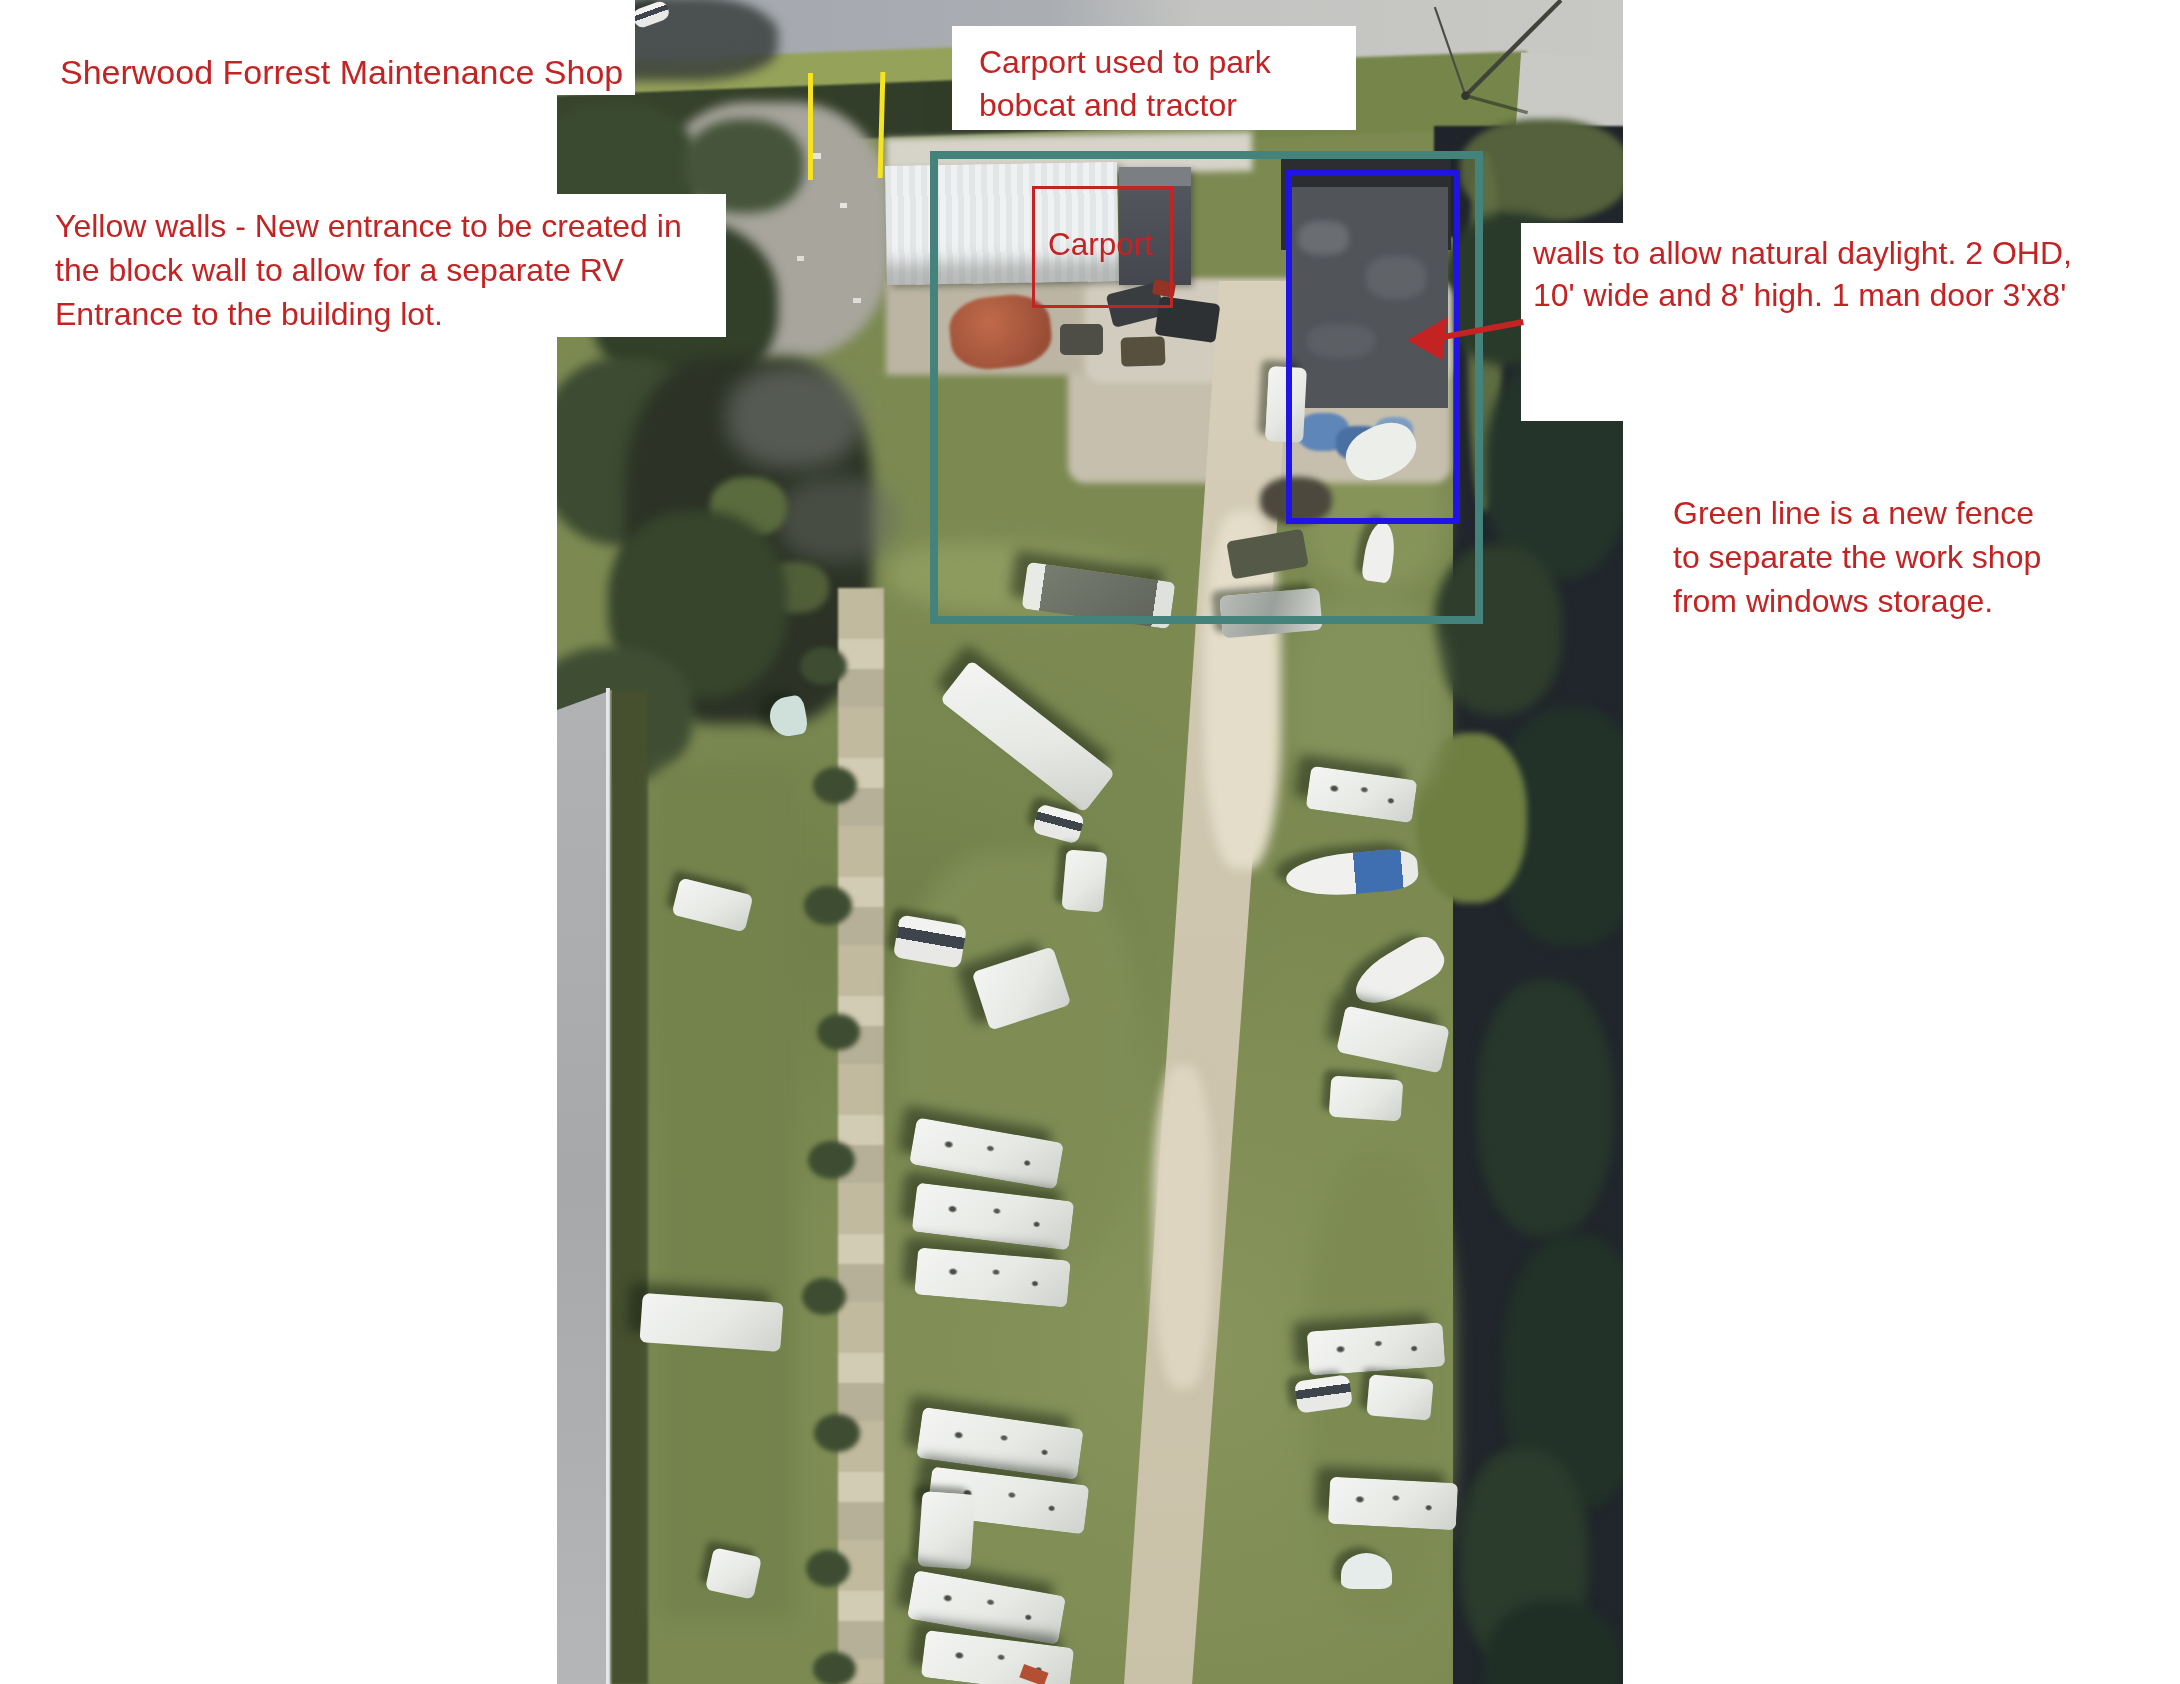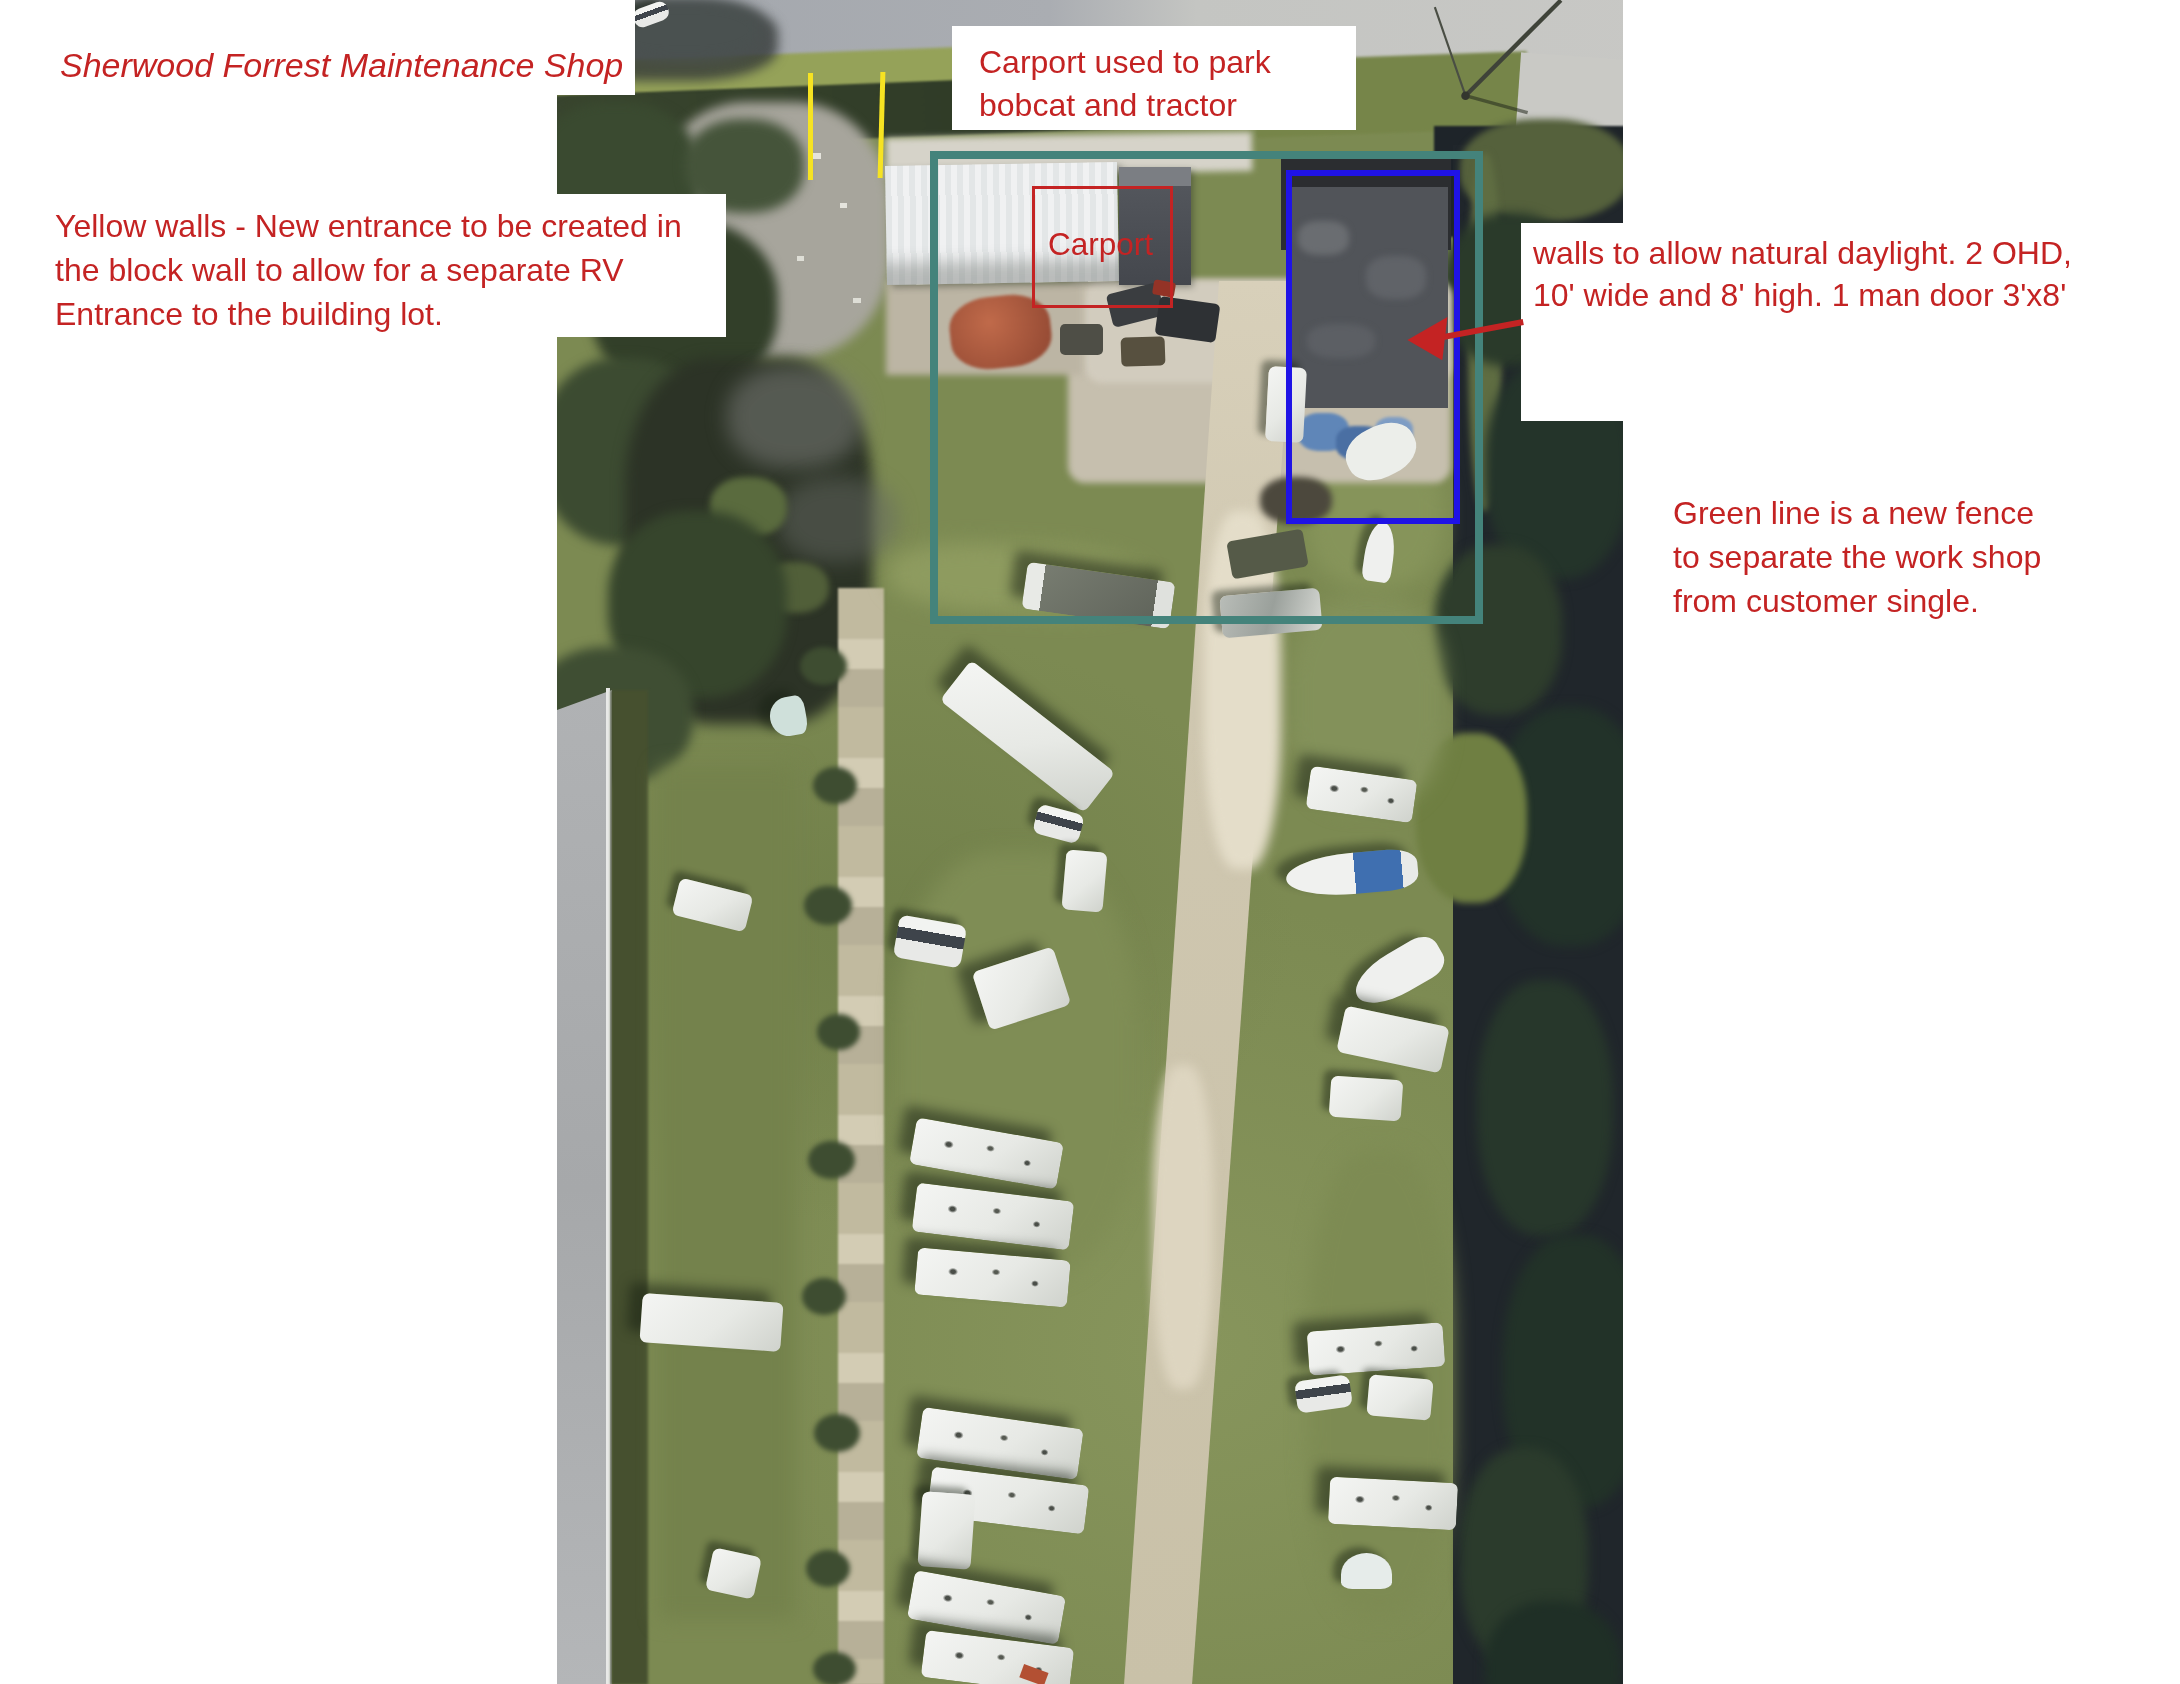--- a/index.html
+++ b/index.html
@@ -200,40 +200,40 @@
   <div class="rect-outline building-rect" style="left:1286px;top:170px;width:162px;height:342px;"></div>
   <div class="rect-outline carport-rect" style="left:1032px;top:186px;width:135px;height:116px;"></div>
   <div class="yellow-line" style="left:808px;top:73px;height:107px;"></div>
   <div class="yellow-line" style="left:879px;top:72px;height:106px;transform:rotate(1.5deg);"></div>
 
   <svg class="overlay" width="2181" height="1685" viewBox="0 0 2560 1978">
     <line x1="1788" y1="378" x2="1692" y2="396" stroke="#c42323" stroke-width="7"></line>
     <polygon points="1652,399 1699,372 1693,423" fill="#c42323"></polygon>
   </svg>
 
-  <div class="note title" style="left:60px;top:44px;font-style:italic;">Sherwood Forrest Maintenance Shop</div>
+  <div class="note title" style="left:60px;top:51px;">Sherwood Forrest Maintenance Shop</div>
 
   <div class="note" style="left:979px;top:41px;">
     <div>Carport used to park</div>
     <div>bobcat and tractor</div>
   </div>
 
   <div class="note" style="left:55px;top:204px;line-height:44px;">
     <div>Yellow walls - New entrance to be created in</div>
     <div>the block wall to allow for a separate RV</div>
     <div>Entrance to the building lot.</div>
   </div>
 
   <div class="note" style="left:1533px;top:232px;line-height:42px;">
     <div>walls to allow natural daylight. 2 OHD,</div>
     <div>10' wide and 8' high. 1 man door 3'x8'</div>
   </div>
 
   <div class="note" style="left:1673px;top:491px;line-height:44px;">
     <div>Green line is a new fence</div>
     <div>to separate the work shop</div>
-    <div>from customer single.</div>
+    <div>from windows storage.</div>
   </div>
 
   <div class="note" style="left:1048px;top:223px;font-size:31.5px;z-index:9;">Carport</div>
 
 </div>
 
 
 </body></html>

